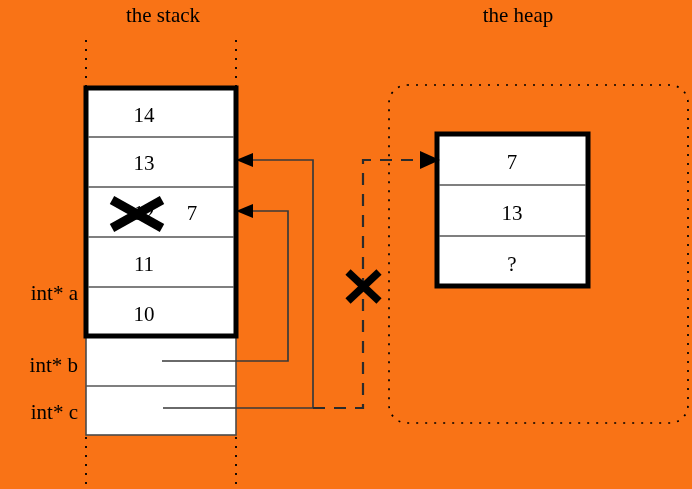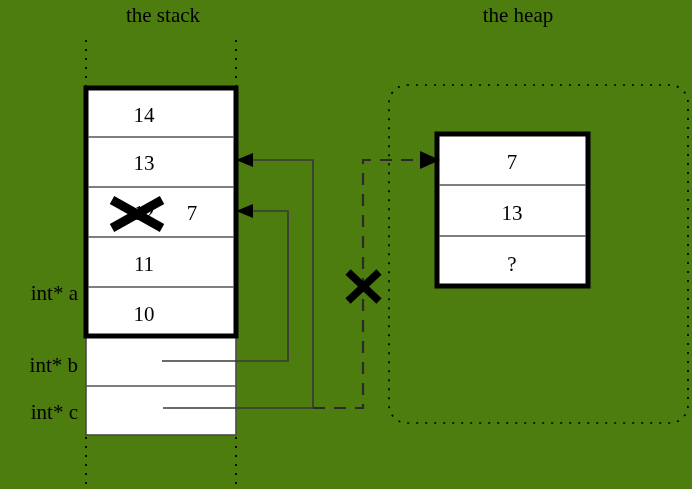--- a/index.html
+++ b/index.html
@@ -9,21 +9,21 @@
     background: #ffffff;
   }
   body {
     font-family: "Liberation Serif", "DejaVu Serif", serif;
     color: #000000;
   }
   #canvas {
     position: relative;
     width: 692px;
     height: 489px;
-    background: #4d7c0f;
+    background: #f97316;
     overflow: hidden;
   }
   #diagram-svg {
     position: absolute;
     left: 0;
     top: 0;
     width: 692px;
     height: 489px;
   }
   .ttl {

